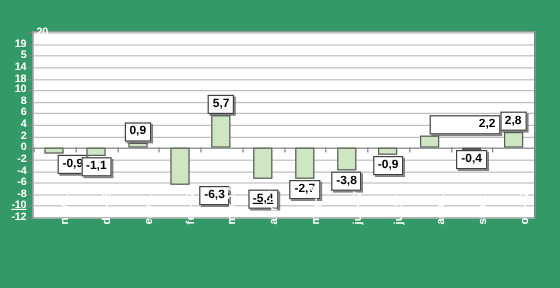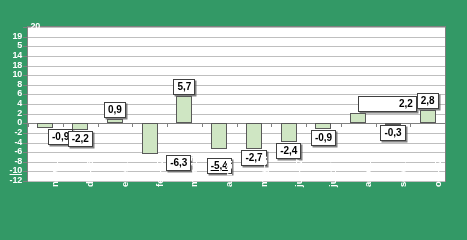--- a/index.html
+++ b/index.html
@@ -154,30 +154,30 @@
       <div class="bar" style="left: 211.125px; width: 16px; top: 123.25px; height: 25.9875px;"></div>
       <div class="bar" style="left: 245.875px; width: 16px; top: 123.25px; height: 25.5063px;"></div>
       <div class="bar" style="left: 280.625px; width: 16px; top: 123.25px; height: 18.2875px;"></div>
       <div class="bar" style="left: 315.375px; width: 16px; top: 123.25px; height: 5.29375px;"></div>
       <div class="bar" style="left: 350.125px; width: 16px; top: 112.662px; height: 10.5875px;"></div>
       <div class="bar" style="left: 384.875px; width: 16px; top: 123.25px; height: 2px;"></div>
       <div class="bar" style="left: 419.625px; width: 16px; top: 109.775px; height: 13.475px;"></div>
     </div>
   <div id="label-layer">
       <div class="dlabel" style="left: 48px; top: 128.581px;">-0,9</div>
-      <div class="dlabel" style="left: 67.625px; top: 130.506px;">-2,2</div>
+      <div class="dlabel" style="left: 67.625px; top: 130.506px;">-1,1</div>
       <div class="dlabel" style="left: 103.875px; top: 101.919px;">0,9</div>
       <div class="dlabel" style="left: 137.125px; top: 154.569px; margin-left: 29px;">-6,3</div>
       <div class="dlabel" style="left: 173.375px; top: 78.8187px;">5,7</div>
       <div class="dlabel" style="left: 206.625px; top: 158px; text-decoration: underline;">-5,4</div>
       <div class="dlabel" style="left: 241.375px; top: 149.756px;">-2,7</div>
-      <div class="dlabel" style="left: 276.125px; top: 142.537px;">-2,4</div>
+      <div class="dlabel" style="left: 276.125px; top: 142.537px;">-3,8</div>
       <div class="dlabel" style="left: 310.875px; top: 129.544px;">-0,9</div>
       <div class="dlabel" style="left: 358px; top: 95.6625px; padding-left: 40px;">2,2</div>
-      <div class="dlabel" style="left: 380.375px; top: 125.212px;">-0,3</div>
+      <div class="dlabel" style="left: 380.375px; top: 125.212px;">-0,4</div>
       <div class="dlabel" style="left: 416.625px; top: 92.775px;">2,8</div>
     </div>
   <div id="xlabel-layer">
       <div class="xtick" style="left: 28px; top: 123.25px;"></div>
       <div class="xlabel" style="left: 50.375px; top: 187px;">nov-16</div>
       <div class="xtick" style="left: 62.75px; top: 123.25px;"></div>
       <div class="xlabel" style="left: 85.125px; top: 187px;">dic-16</div>
       <div class="xtick" style="left: 97.5px; top: 123.25px;"></div>
       <div class="xlabel" style="left: 119.875px; top: 187px;">ene-17</div>
       <div class="xtick" style="left: 132.25px; top: 123.25px;"></div>

